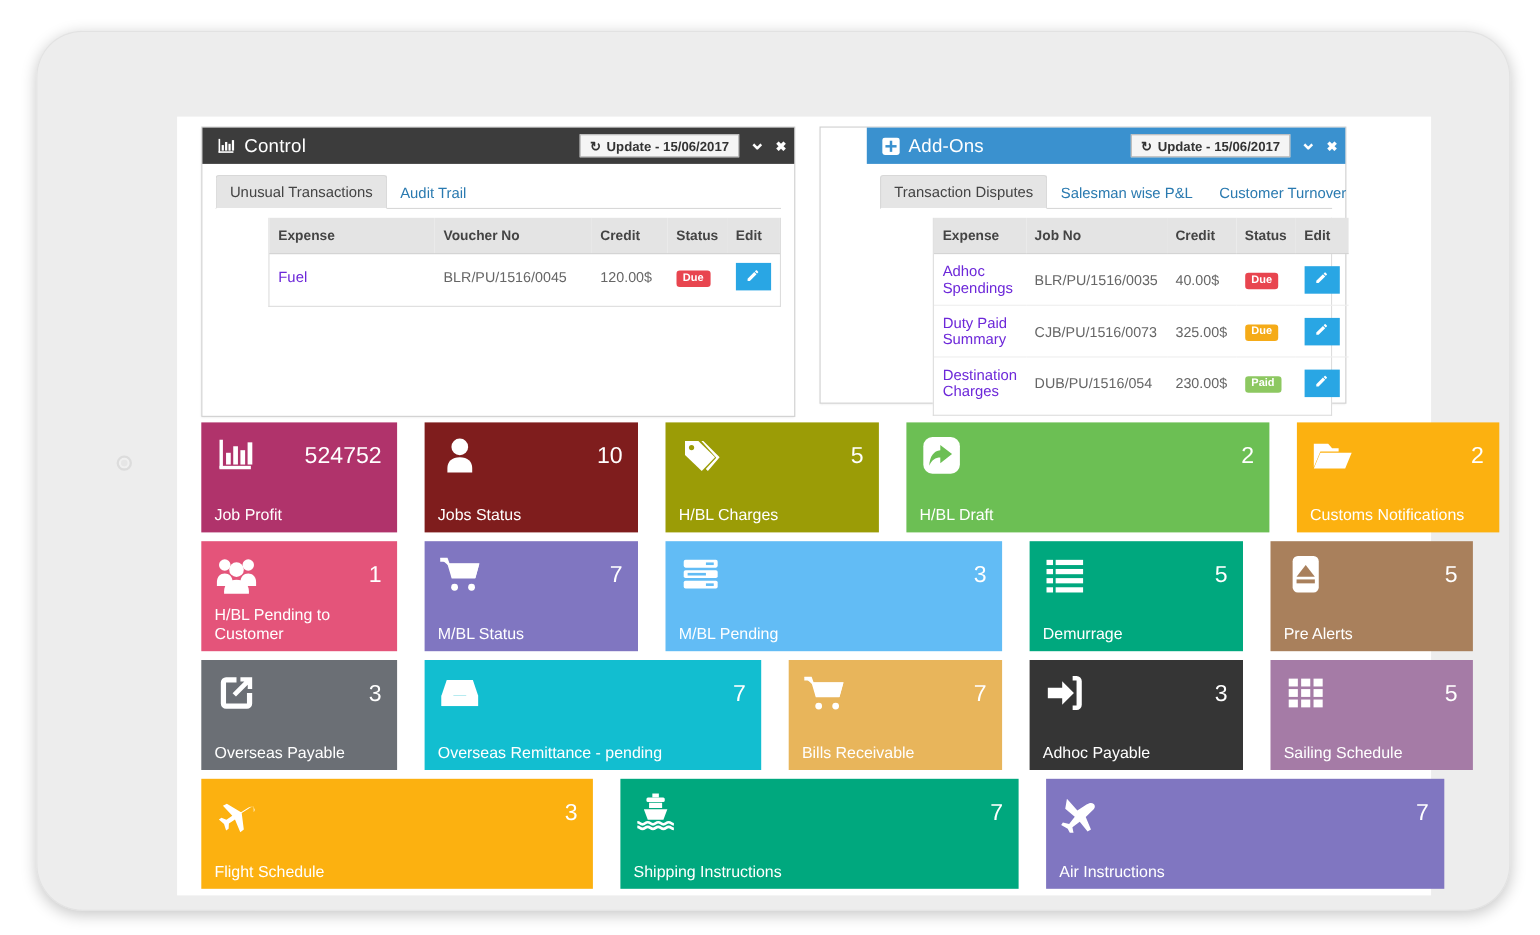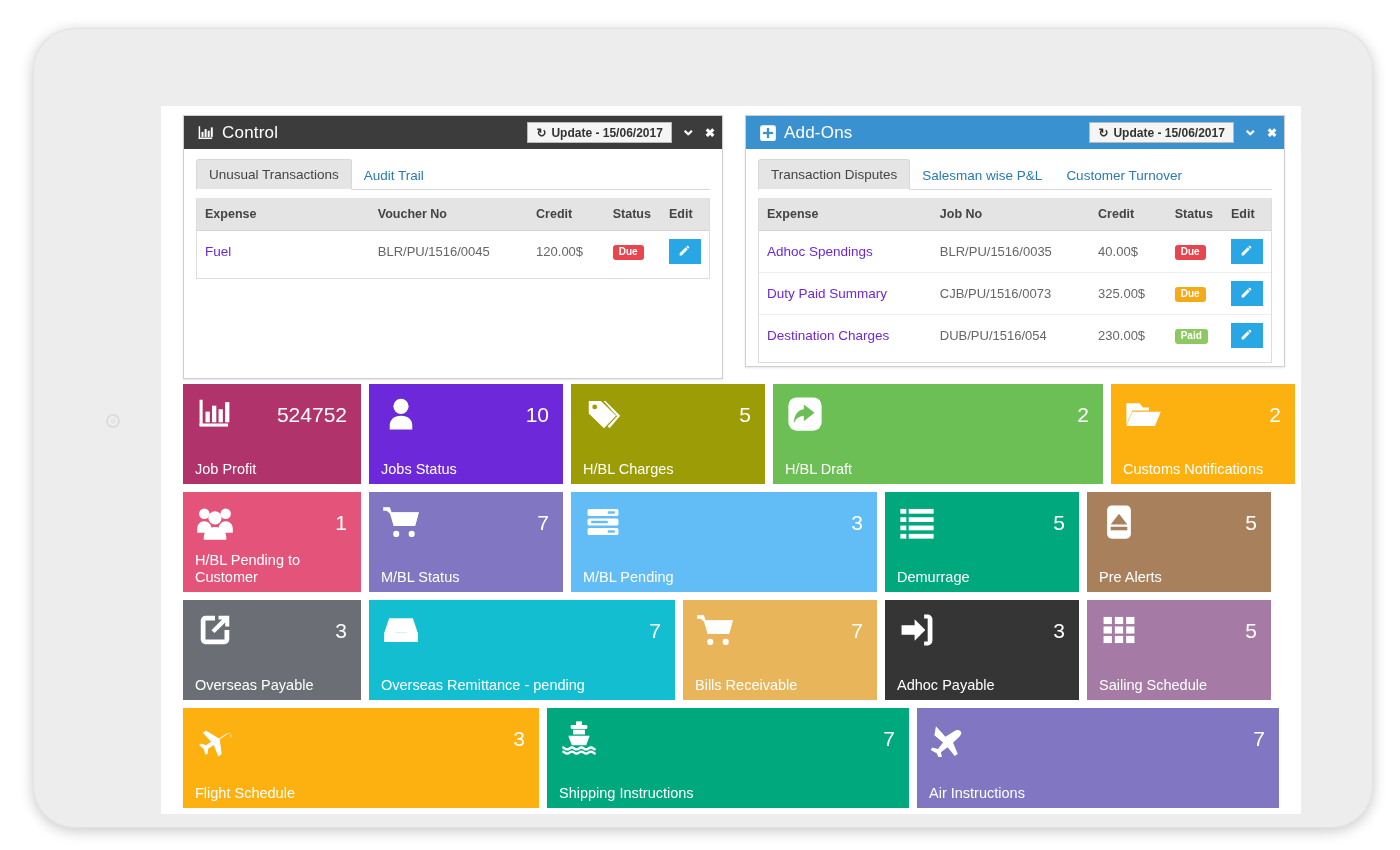--- a/index.html
+++ b/index.html
@@ -41,21 +41,21 @@
   .panels-row { position: absolute; left: 0; top: 0; width: 1140px; height: 265px; }
 
   .panel {
     position: absolute;
     top: 9px;
     background: #ffffff;
     border: 1px solid #cfcfcf;
     box-shadow: 0 1px 2px rgba(0,0,0,0.10);
   }
   #panel-control { left: 22px; width: 540px; height: 264px; }
-  #panel-addons  { left: 584px; width: 540px; height: 252px; }
+  #panel-addons  { left: 584px; width: 479px; height: 252px; padding-left: 42px; }
 
   .panel-header {
     height: 33px;
     display: flex;
     align-items: center;
     padding: 0 7px 0 12px;
     color: #ffffff;
   }
   #panel-control .panel-header { background: #3c3c3c; }
   #panel-addons .panel-header  { background: #3a91cf; }
@@ -127,20 +127,21 @@
     border-radius: 3px 3px 0 0;
   }
 
   
   .tbl-wrap {
     border: 1px solid #dddddd;
     border-top: none;
     margin-top: 8px;
     background: #fff;
     padding-bottom: 6px;
+    margin-left: 48px;
   }
   table.data { width: 100%; border-collapse: collapse; }
   table.data thead th {
     background: #e4e4e4;
     color: #444444;
     font-size: 12.5px;
     font-weight: bold;
     text-align: left;
     padding: 9px 8px;
     border-bottom: 1px solid #d4d4d4;
@@ -182,21 +183,21 @@
 
   
   .c-exp { width: 34%; }
   .c-doc { width: 31%; }
   .c-cre { width: 15%; }
   .c-sta { width: 11%; }
   .c-edt { width: 9%; }
 
   
   #tiles { position: absolute; left: 22px; top: 278px; width: 1096px; }
-  .tile-row { display: flex; gap: 8px; margin-bottom: 8px; }
+  .tile-row { display: flex; gap: 25px; margin-bottom: 8px; }
   .tile {
     position: relative;
     height: 100px;
     padding: 10px 12px 8px 12px;
     color: #ffffff;
     overflow: hidden;
     cursor: pointer;
     display: flex;
     flex-direction: column;
     justify-content: space-between;
@@ -371,21 +372,21 @@
                   <rect x="8" y="14" width="3.6" height="9"></rect>
                   <rect x="13.5" y="9" width="3.6" height="14"></rect>
                   <rect x="19" y="12" width="3.6" height="11"></rect>
                   <rect x="24.5" y="6" width="3.6" height="17"></rect>
                 </svg>
               </span>
               <span class="tile-count">524752</span>
             </div>
             <div class="tile-label">Job Profit</div>
           </div>
-          <div class="tile" style="background: #6d28d9; width: 194px; flex: 0 0 194px;">
+          <div class="tile" style="background: #7f1d1d; width: 194px; flex: 0 0 194px;">
             <div class="tile-top">
               <span class="tile-icon">
                 <svg width="38" height="38" viewBox="0 0 32 32" fill="#ffffff">
                   <circle cx="16" cy="9.5" r="6.4"></circle>
                   <path d="M16 17.5c-6 0-9.5 3.4-9.5 8.2V29h19v-3.3c0-4.8-3.5-8.2-9.5-8.2z"></path>
                 </svg>
               </span>
               <span class="tile-count">10</span>
             </div>
             <div class="tile-label">Jobs Status</div>

